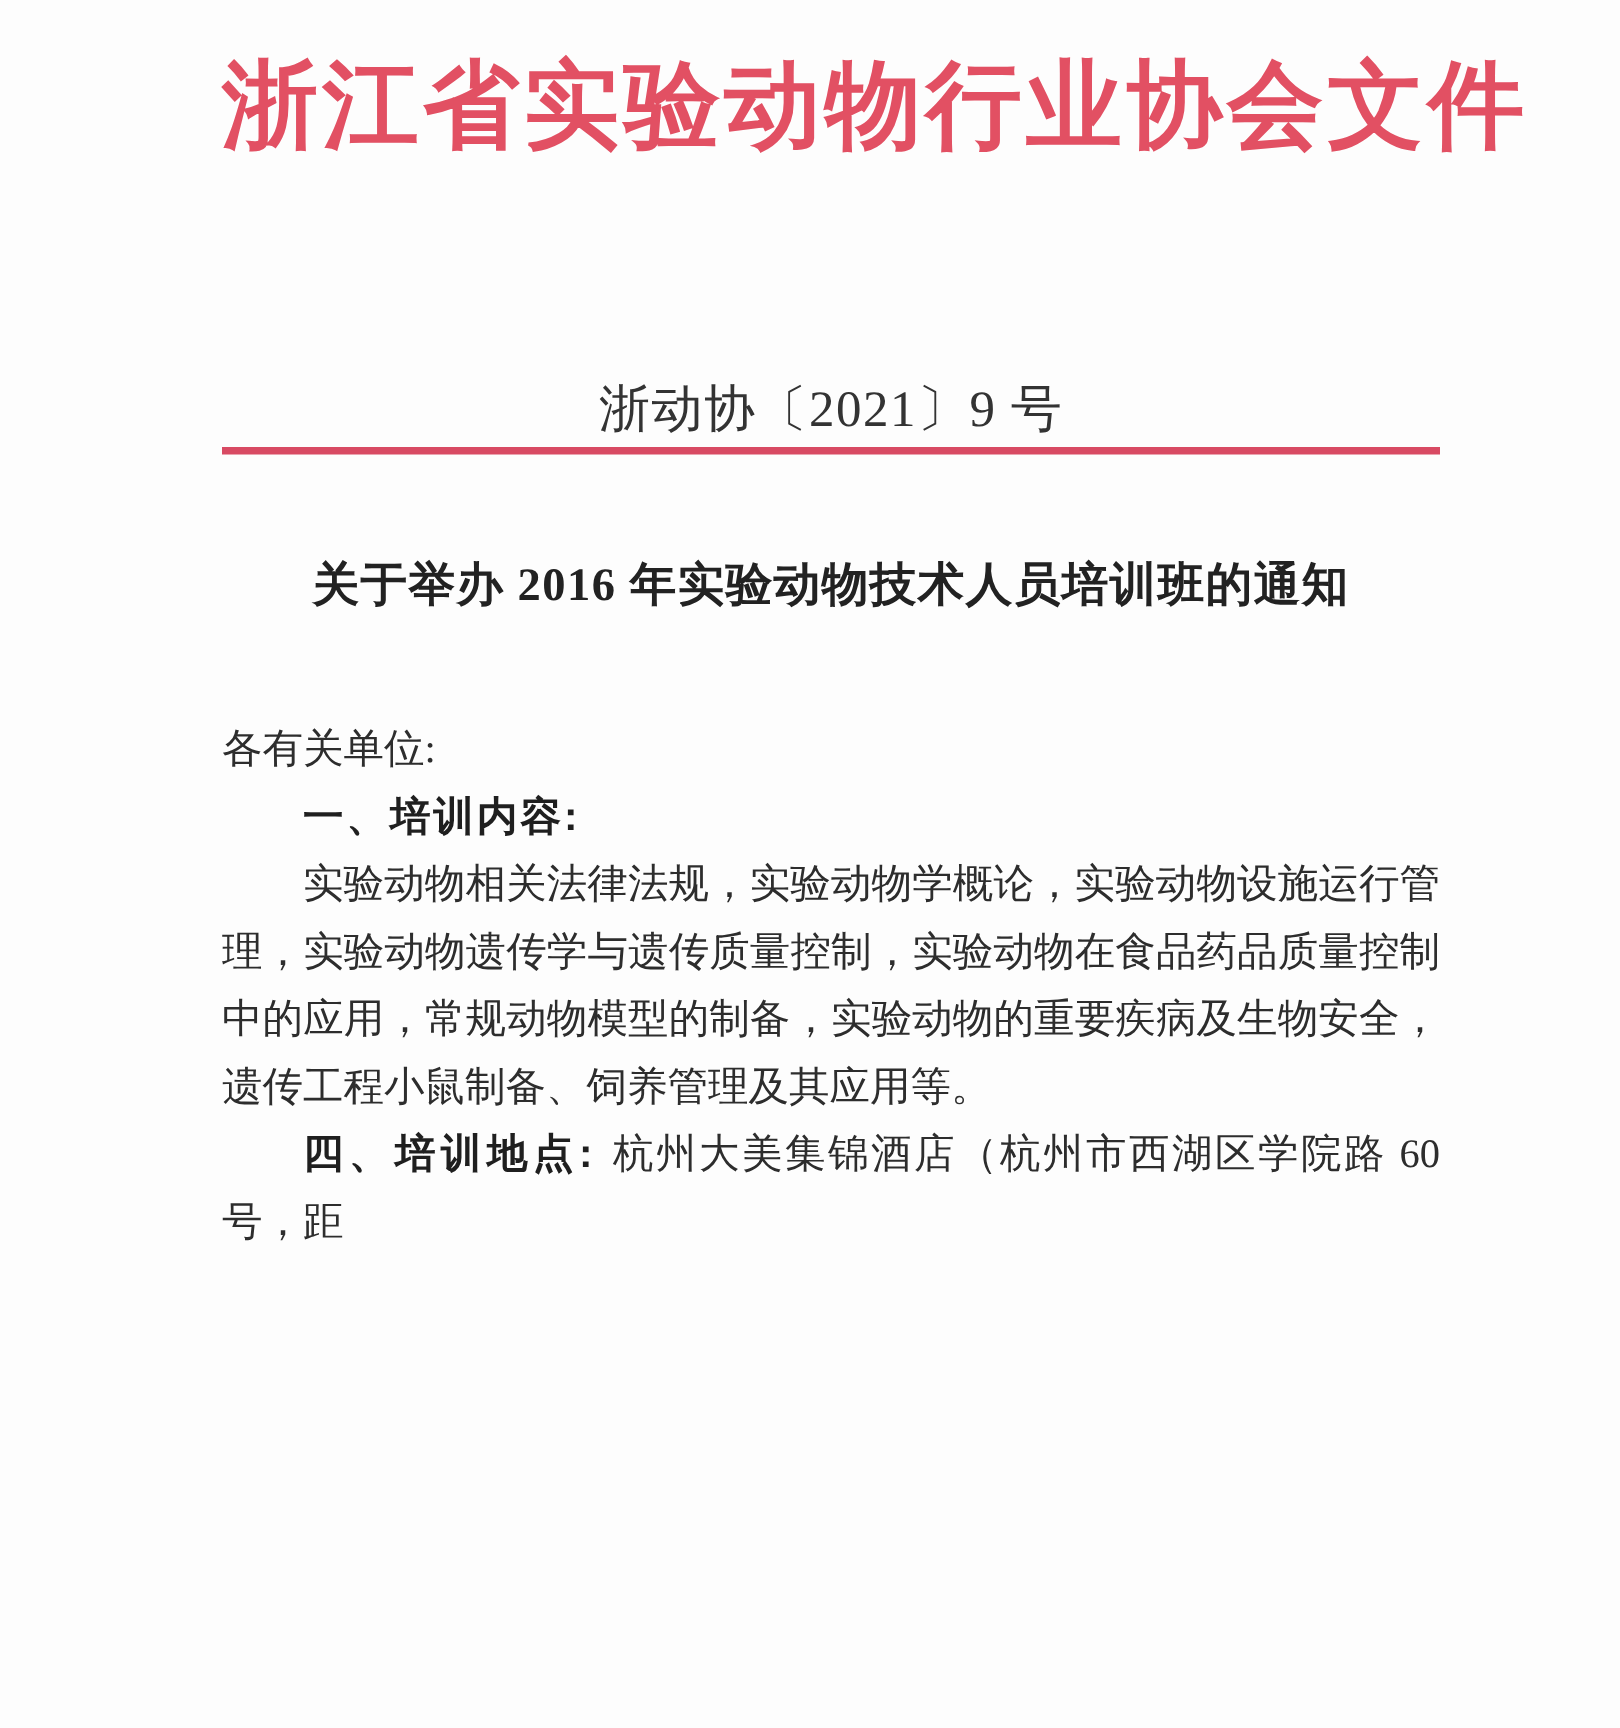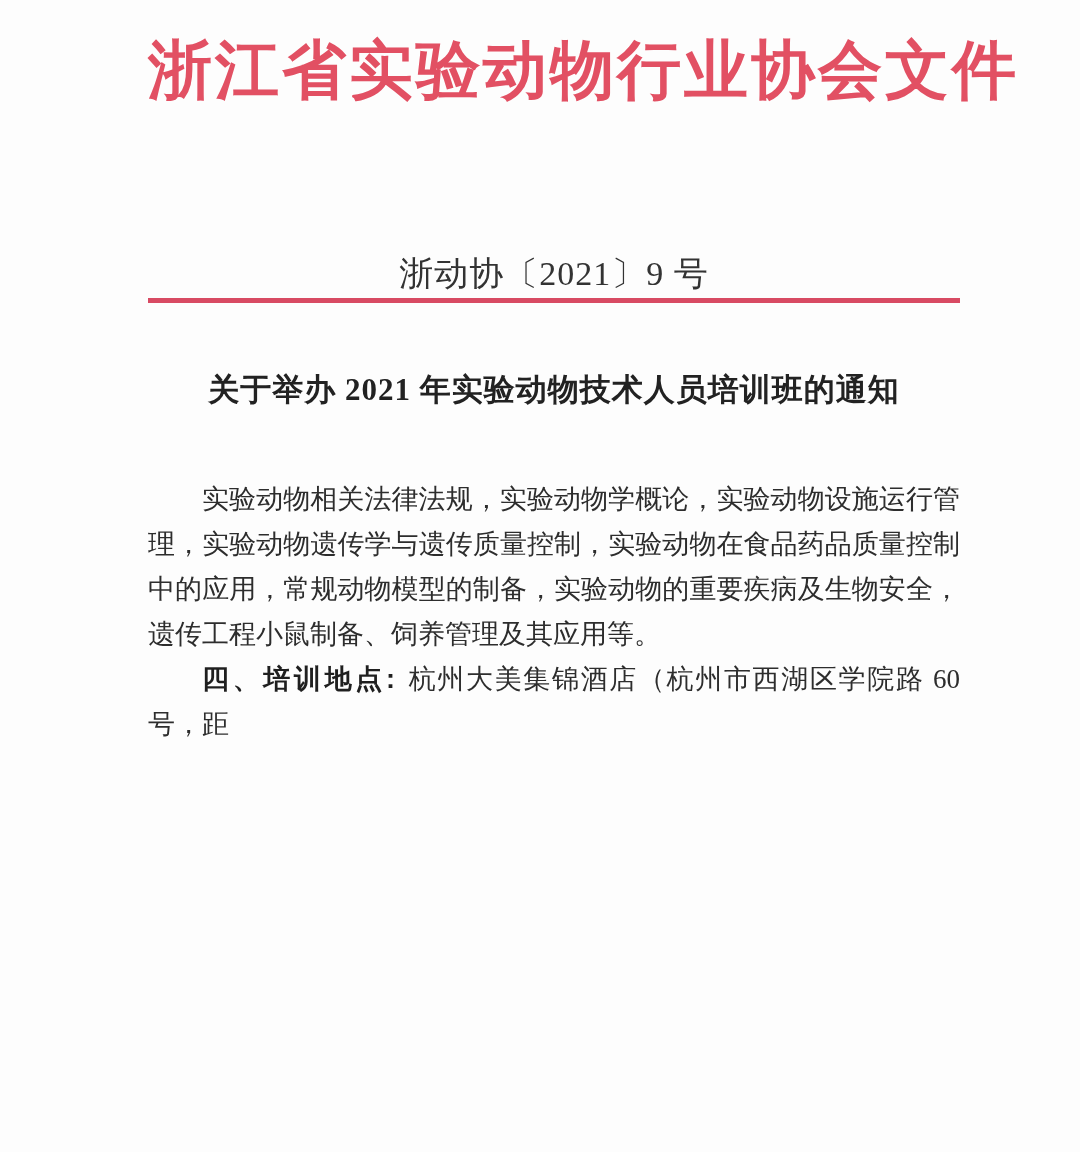--- a/index.html
+++ b/index.html
@@ -85,26 +85,28 @@
 
 <div class="page">
   <div class="content">
 
     <h1 class="agency-header">浙江省实验动物行业协会文件</h1>
 
     <div class="doc-number">浙动协〔2021〕9 号</div>
 
     <div class="red-divider"></div>
 
-    <h2 class="notice-title">关于举办 2021 年实验动物技术人员培训班的通知</h2>
+    <h2 class="notice-title">关于举办 2016 年实验动物技术人员培训班的通知</h2>
 
     <div class="body-text">
 
+      <p>各有关单位:</p>
 
 
+      <p class="indent section-heading">一、培训内容:</p>
 
       <p class="indent">实验动物相关法律法规，实验动物学概论，实验动物设施运行管理，实验动物遗传学与遗传质量控制，实验动物在食品药品质量控制中的应用，常规动物模型的制备，实验动物的重要疾病及生物安全，遗传工程小鼠制备、饲养管理及其应用等。</p>
 
 
 
 
       <p class="indent">
         <span class="section-heading-inline">四、培训地点:</span><span>杭州大美集锦酒店（杭州市西湖区学院路 60 号，距</span>
       </p>
 

